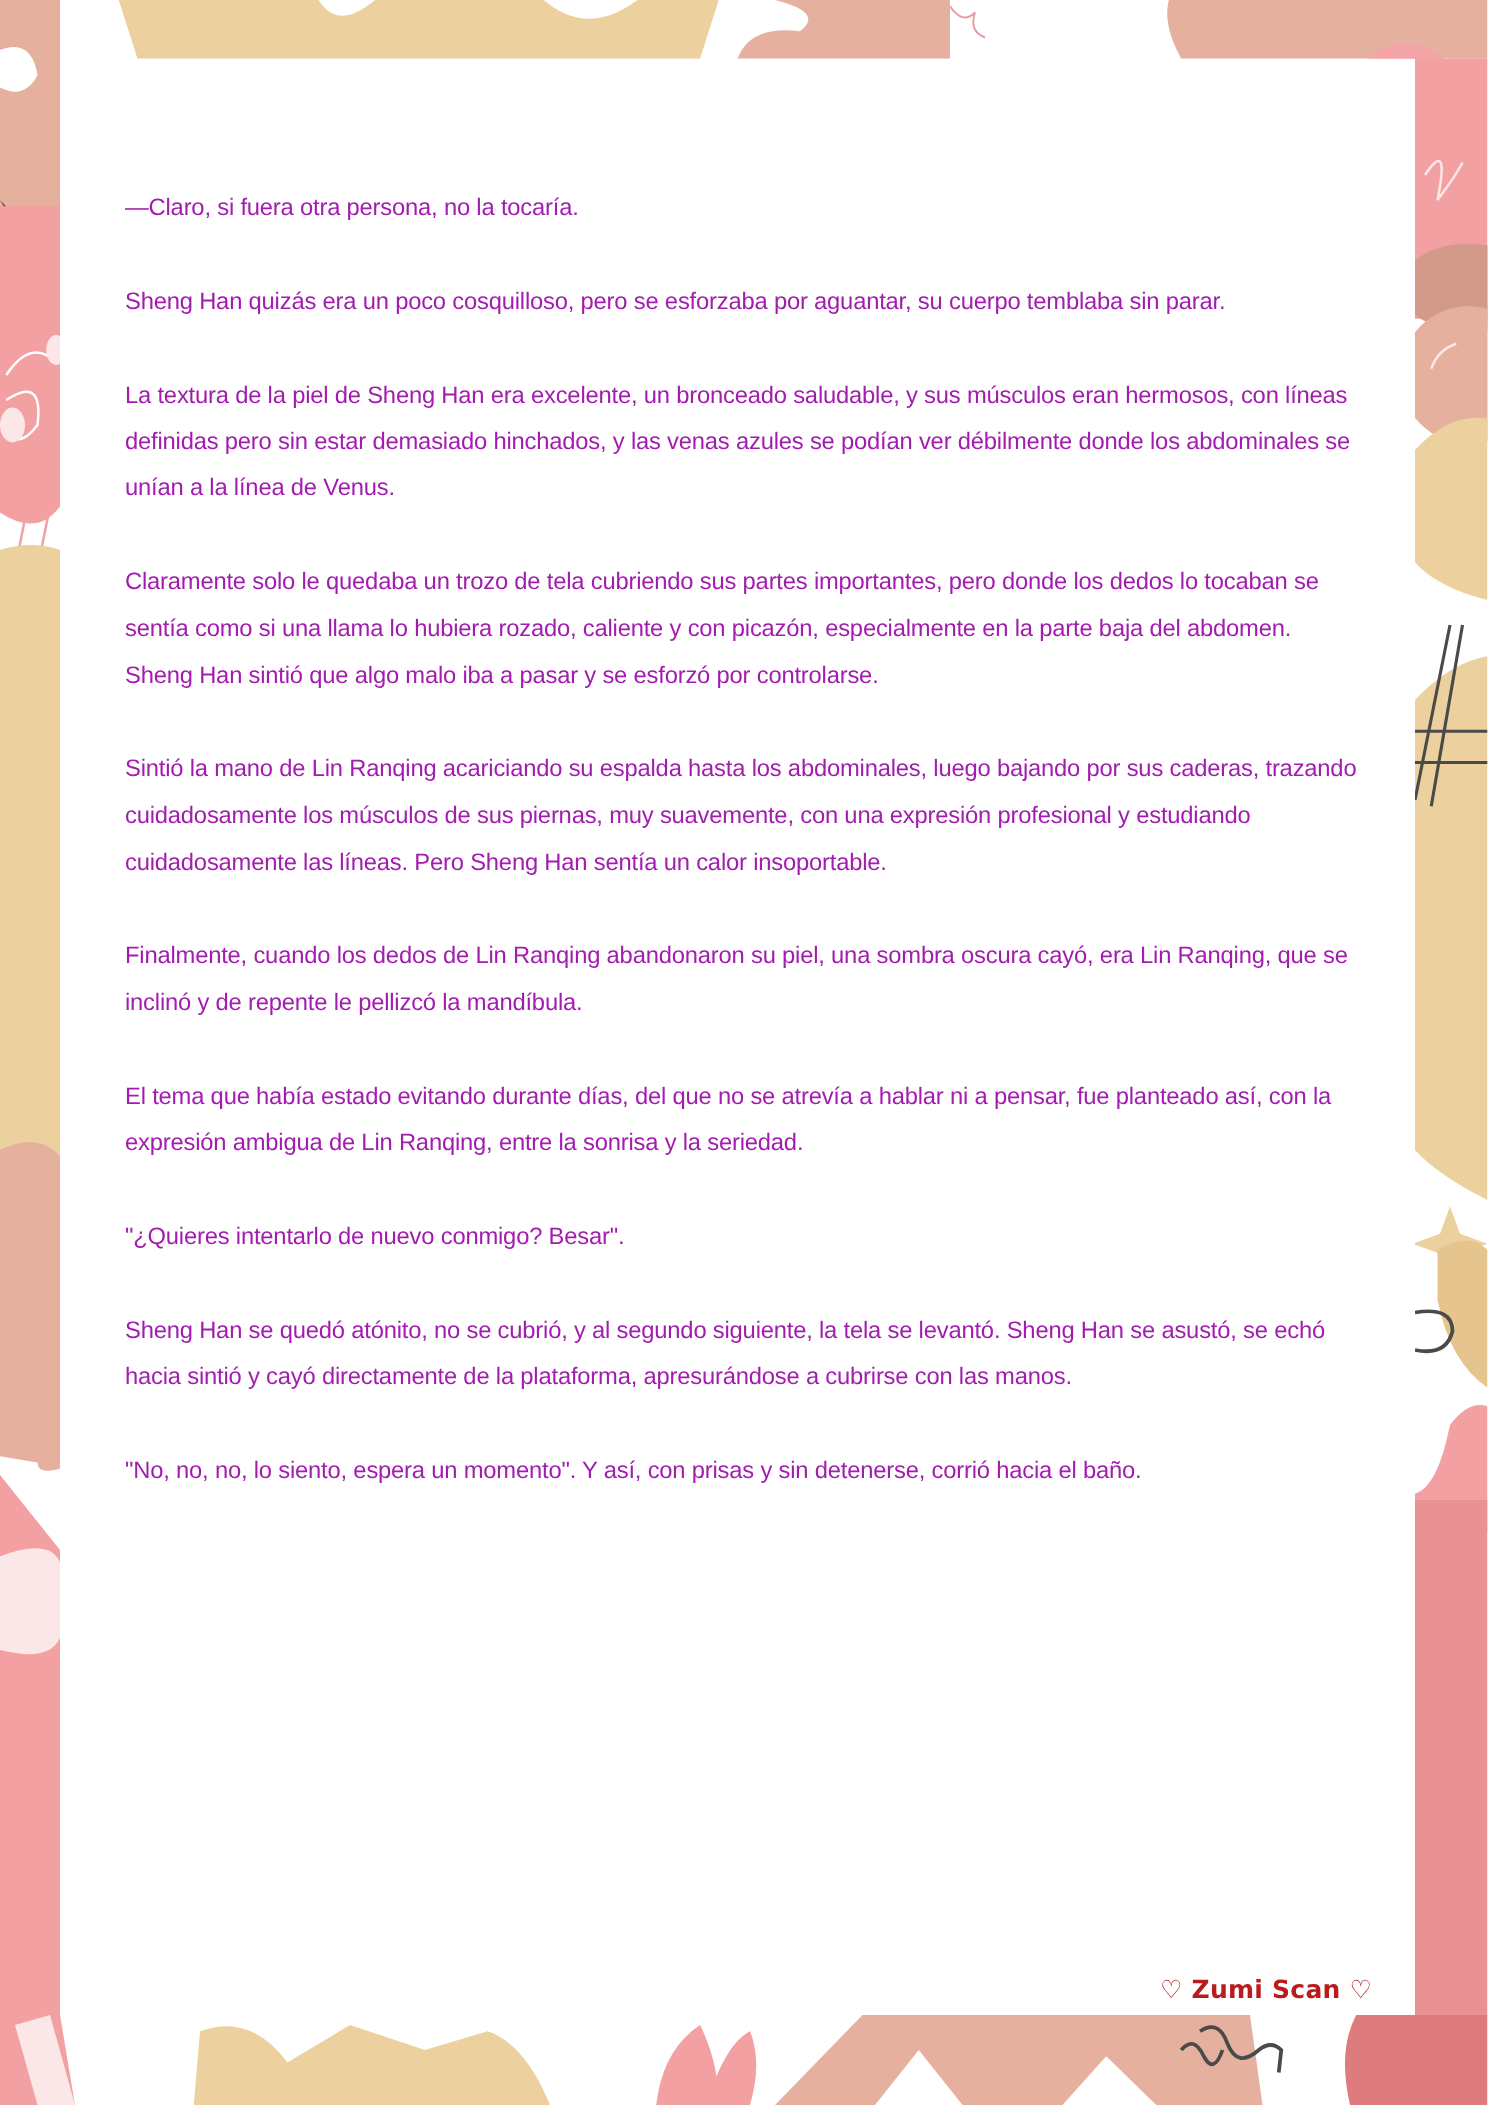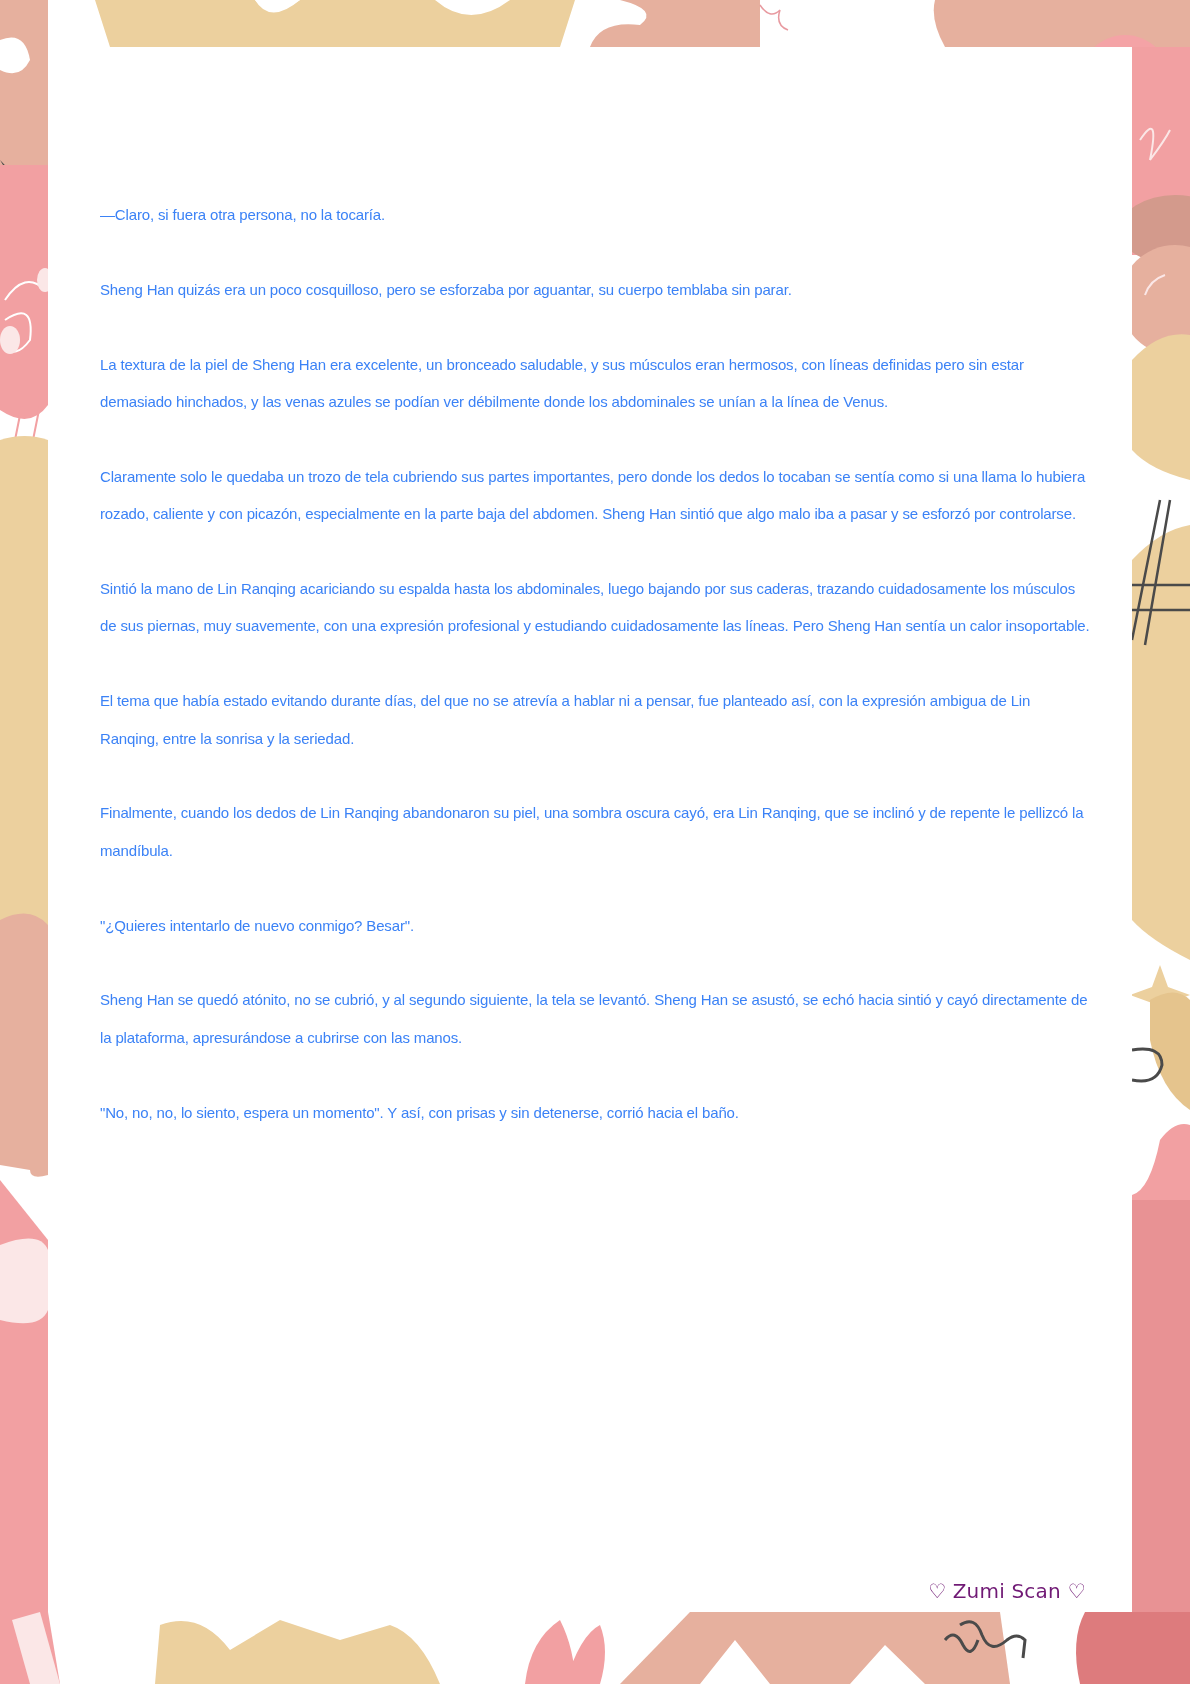--- a/index.html
+++ b/index.html
@@ -8,29 +8,28 @@
     background: #ffffff;
     font-family: "Liberation Sans", "DejaVu Sans", sans-serif;
   }
   .deco { position: absolute; }
   .card {
     position: absolute; left: 48px; top: 47px; width: 1084px; height: 1565px;
     background: #ffffff;
   }
   .body-text {
     position: absolute; left: 100px; top: 148px; width: 990px;
-    font-size: 15px; line-height: 37.4px; color: #3b82f6;
+    font-size: 19px; line-height: 37.4px; color: #a21caf;
     letter-spacing: -0.15px;
-    margin-top: 48px;
   }
   .body-text p { margin: 0 0 37.4px 0; }
   .credit {
     position: absolute; left: 928px; top: 1579px;
-    font-size: 20px; color: #701a75;
-    font-family: "DejaVu Sans", sans-serif; font-weight: 400;
+    font-size: 20px; color: #b91c1c;
+    font-family: "DejaVu Sans", sans-serif; font-weight: 700;
     letter-spacing: 0.2px;
   }
 </style>
 </head>
 <body>
 
 <div class="deco" style="left:0;top:0;width:1190px;height:1684px;">
   <svg width="1190" height="1684" viewBox="0 0 1190 1684">
 
     <path d="M95 0 H255 Q270 25 300 0 H435 Q470 30 510 0 L575 0 L560 47 H110 Z" fill="#ecd09e"></path>
@@ -79,20 +78,20 @@
 </div>
 
 <div class="card"></div>
 
 <div class="body-text">
   <p>—Claro, si fuera otra persona, no la tocaría.</p>
   <p>Sheng Han quizás era un poco cosquilloso, pero se esforzaba por aguantar, su cuerpo temblaba sin parar.</p>
   <p>La textura de la piel de Sheng Han era excelente, un bronceado saludable, y sus músculos eran hermosos, con líneas definidas pero sin estar demasiado hinchados, y las venas azules se podían ver débilmente donde los abdominales se unían a la línea de Venus.</p>
   <p>Claramente solo le quedaba un trozo de tela cubriendo sus partes importantes, pero donde los dedos lo tocaban se sentía como si una llama lo hubiera rozado, caliente y con picazón, especialmente en la parte baja del abdomen. Sheng Han sintió que algo malo iba a pasar y se esforzó por controlarse.</p>
   <p>Sintió la mano de Lin Ranqing acariciando su espalda hasta los abdominales, luego bajando por sus caderas, trazando cuidadosamente los músculos de sus piernas, muy suavemente, con una expresión profesional y estudiando cuidadosamente las líneas. Pero Sheng Han sentía un calor insoportable.</p>
+  <p>Finalmente, cuando los dedos de Lin Ranqing abandonaron su piel, una sombra oscura cayó, era Lin Ranqing, que se inclinó y de repente le pellizcó la mandíbula.</p>
   <p>El tema que había estado evitando durante días, del que no se atrevía a hablar ni a pensar, fue planteado así, con la expresión ambigua de Lin Ranqing, entre la sonrisa y la seriedad.</p>
-  <p>Finalmente, cuando los dedos de Lin Ranqing abandonaron su piel, una sombra oscura cayó, era Lin Ranqing, que se inclinó y de repente le pellizcó la mandíbula.</p>
   <p>"¿Quieres intentarlo de nuevo conmigo? Besar".</p>
   <p>Sheng Han se quedó atónito, no se cubrió, y al segundo siguiente, la tela se levantó. Sheng Han se asustó, se echó hacia sintió y cayó directamente de la plataforma, apresurándose a cubrirse con las manos.</p>
   <p>"No, no, no, lo siento, espera un momento". Y así, con prisas y sin detenerse, corrió hacia el baño.</p>
 </div>
 
 <div class="credit">♡ Zumi Scan ♡</div>
 
 </body></html>

